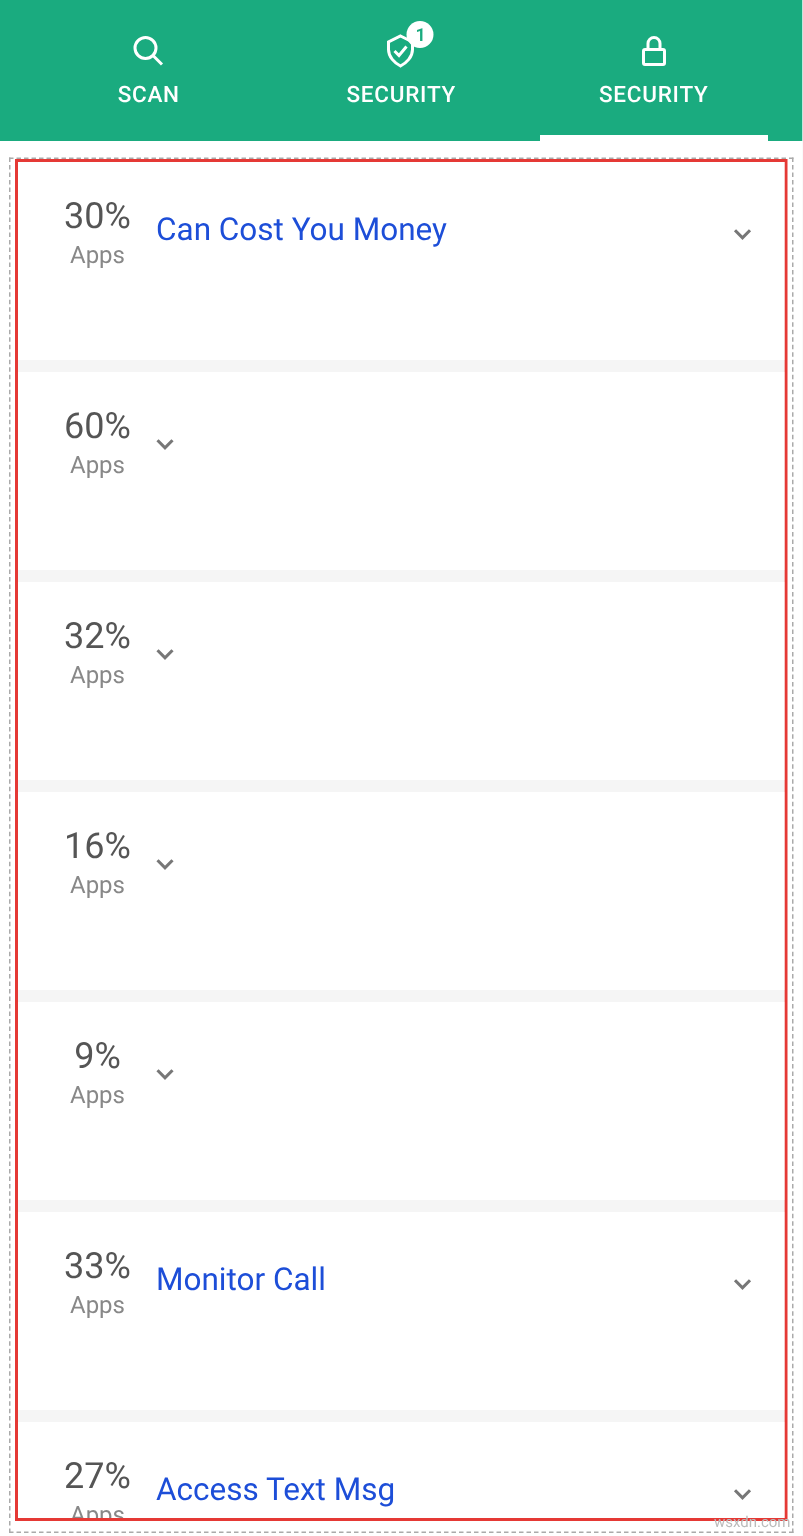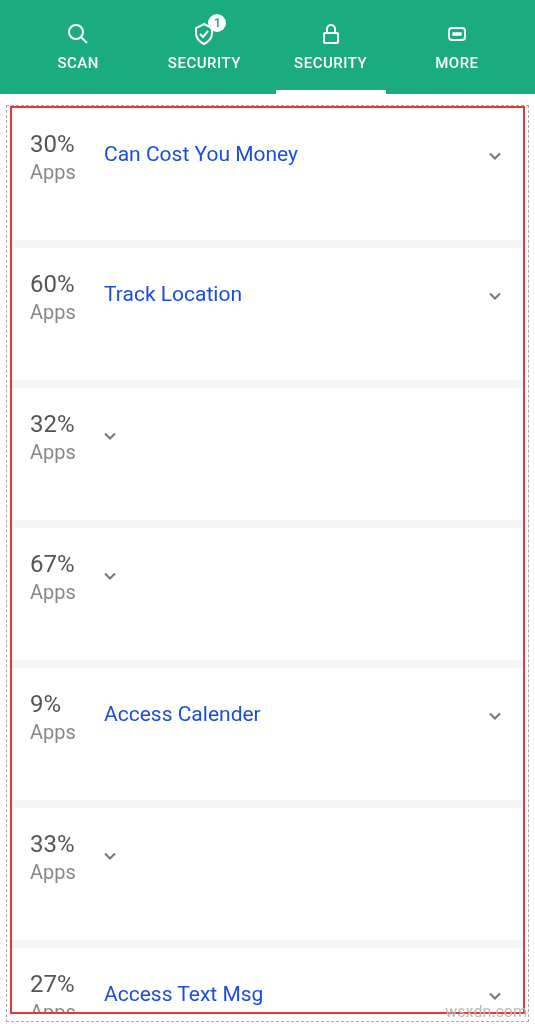--- a/index.html
+++ b/index.html
@@ -93,47 +93,48 @@
       align-items: flex-start;
       padding: 22px 18px 0 18px;
       margin-bottom: 8px;
       cursor: pointer;
     }
     .item-left {
       width: 70px;
       flex-shrink: 0;
       display: flex;
       flex-direction: column;
+      align-items: center;
     }
     .item-pct {
       font-size: 24px;
       color: #555;
       font-weight: 400;
     }
     .item-apps {
-      font-size: 20px;
+      font-size: 16px;
       color: #888;
       margin-top: 2px;
     }
     .item-title {
       flex: 1;
       font-size: 21px;
       color: #1d4ed8;
       padding-top: 12px;
       padding-left: 4px;
     }
     .item-chevron {
       padding-top: 16px;
       color: #888;
     }
     .watermark {
       position: absolute;
       bottom: 3px;
       right: 8px;
-      font-size: 16px;
+      font-size: 10px;
       color: #bbb;
       z-index: 10;
     }
   </style>
 </head>
 <body>
 
 <div class="header">
   <div class="tab">
     <span class="tab-icon">
@@ -156,31 +157,20 @@
   </div>
   <div class="tab active">
     <span class="tab-icon">
       <svg width="24" height="24" viewBox="0 0 24 24" fill="none" stroke="#fff" stroke-width="2">
         <rect x="5" y="11" width="14" height="10" rx="1"></rect>
         <path d="M8 11 V7 a4 4 0 0 1 8 0 V11"></path>
       </svg>
     </span>
     <span class="tab-label">SECURITY</span>
   </div>
-  <div class="tab">
-    <span class="tab-icon">
-      <svg width="24" height="24" viewBox="0 0 24 24" fill="none" stroke="#fff" stroke-width="2">
-        <rect x="4" y="6" width="16" height="12" rx="3"></rect>
-        <circle cx="9" cy="12" r="1" fill="#fff"></circle>
-          <circle cx="12" cy="12" r="1" fill="#fff"></circle>
-          <circle cx="15" cy="12" r="1" fill="#fff"></circle>
-      </svg>
-    </span>
-    <span class="tab-label">MORE</span>
-  </div>
 </div>
 
 <div class="dashed-border"></div>
 
 <div class="content-wrap">
   <div class="list" id="list-container">
       <div class="item">
         <div class="item-left">
           <span class="item-pct">30%</span>
           <span class="item-apps">Apps</span>
@@ -188,58 +178,57 @@
         <div class="item-title">Can Cost You Money</div>
         <div class="item-chevron"><svg width="20" height="20" viewBox="0 0 24 24" fill="none" stroke="#777" stroke-width="2.5">
             <polyline points="6 9 12 15 18 9"></polyline>
           </svg></div>
       </div>
       <div class="item">
         <div class="item-left">
           <span class="item-pct">60%</span>
           <span class="item-apps">Apps</span>
         </div>
-        <div class="item-title">Track Location</div>
         <div class="item-chevron"><svg width="20" height="20" viewBox="0 0 24 24" fill="none" stroke="#777" stroke-width="2.5">
             <polyline points="6 9 12 15 18 9"></polyline>
           </svg></div>
       </div>
       <div class="item">
         <div class="item-left">
           <span class="item-pct">32%</span>
           <span class="item-apps">Apps</span>
         </div>
         <div class="item-chevron"><svg width="20" height="20" viewBox="0 0 24 24" fill="none" stroke="#777" stroke-width="2.5">
             <polyline points="6 9 12 15 18 9"></polyline>
           </svg></div>
       </div>
       <div class="item">
         <div class="item-left">
-          <span class="item-pct">67%</span>
+          <span class="item-pct">16%</span>
           <span class="item-apps">Apps</span>
         </div>
         <div class="item-chevron"><svg width="20" height="20" viewBox="0 0 24 24" fill="none" stroke="#777" stroke-width="2.5">
             <polyline points="6 9 12 15 18 9"></polyline>
           </svg></div>
       </div>
       <div class="item">
         <div class="item-left">
           <span class="item-pct">9%</span>
           <span class="item-apps">Apps</span>
         </div>
-        <div class="item-title">Access Calender</div>
         <div class="item-chevron"><svg width="20" height="20" viewBox="0 0 24 24" fill="none" stroke="#777" stroke-width="2.5">
             <polyline points="6 9 12 15 18 9"></polyline>
           </svg></div>
       </div>
       <div class="item">
         <div class="item-left">
           <span class="item-pct">33%</span>
           <span class="item-apps">Apps</span>
         </div>
+        <div class="item-title">Monitor Call</div>
         <div class="item-chevron"><svg width="20" height="20" viewBox="0 0 24 24" fill="none" stroke="#777" stroke-width="2.5">
             <polyline points="6 9 12 15 18 9"></polyline>
           </svg></div>
       </div>
       <div class="item">
         <div class="item-left">
           <span class="item-pct">27%</span>
           <span class="item-apps">Apps</span>
         </div>
         <div class="item-title">Access Text Msg</div>

